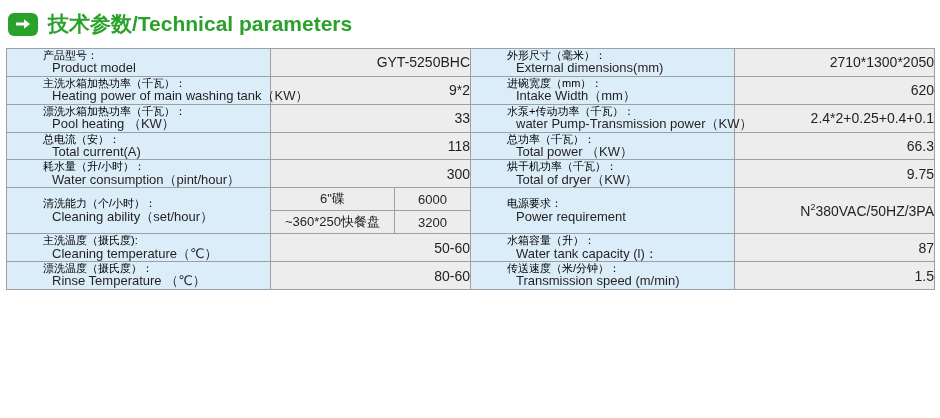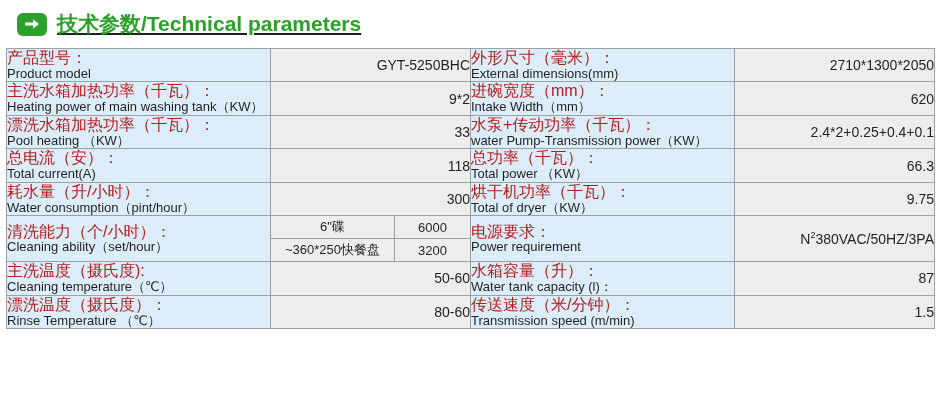--- a/index.html
+++ b/index.html
@@ -13,23 +13,22 @@
     font-family: "Liberation Sans", "DejaVu Sans", sans-serif;
     color: #231f20;
     overflow: hidden;
   }
 
   
   .header {
     height: 48px;
     display: flex;
     align-items: center;
-    padding-left: 17px;
+    padding-left: 8px;
     box-sizing: border-box;
-    text-decoration: underline;
   }
   .arrow-badge {
     width: 30px;
     height: 23px;
     border-radius: 6px;
     background: #2aa12a;
     display: inline-flex;
     align-items: center;
     justify-content: center;
     flex: 0 0 auto;
@@ -56,28 +55,30 @@
     border: 1px solid #9aa0a4;
     padding: 0;
     vertical-align: middle;
   }
   .label-cell {
     background: #dcedfa;
     padding: 3px 6px 4px 8px;
     line-height: 1.12;
   }
   .label-cn {
-    font-size: 16px;
-    color: #b91c1c;
-    white-space: nowrap;
+    font-size: 11px;
+    color: #000000;
+    white-space: nowrap;
+    padding-left: 36px;
   }
   .label-en {
     font-size: 13px;
     color: #231f20;
     white-space: nowrap;
+    padding-left: 45px;
   }
   .value-cell {
     background: #ededed;
     text-align: right;
     font-size: 14px;
     color: #231f20;
     padding: 4px 2px;
     white-space: nowrap;
   }
 

